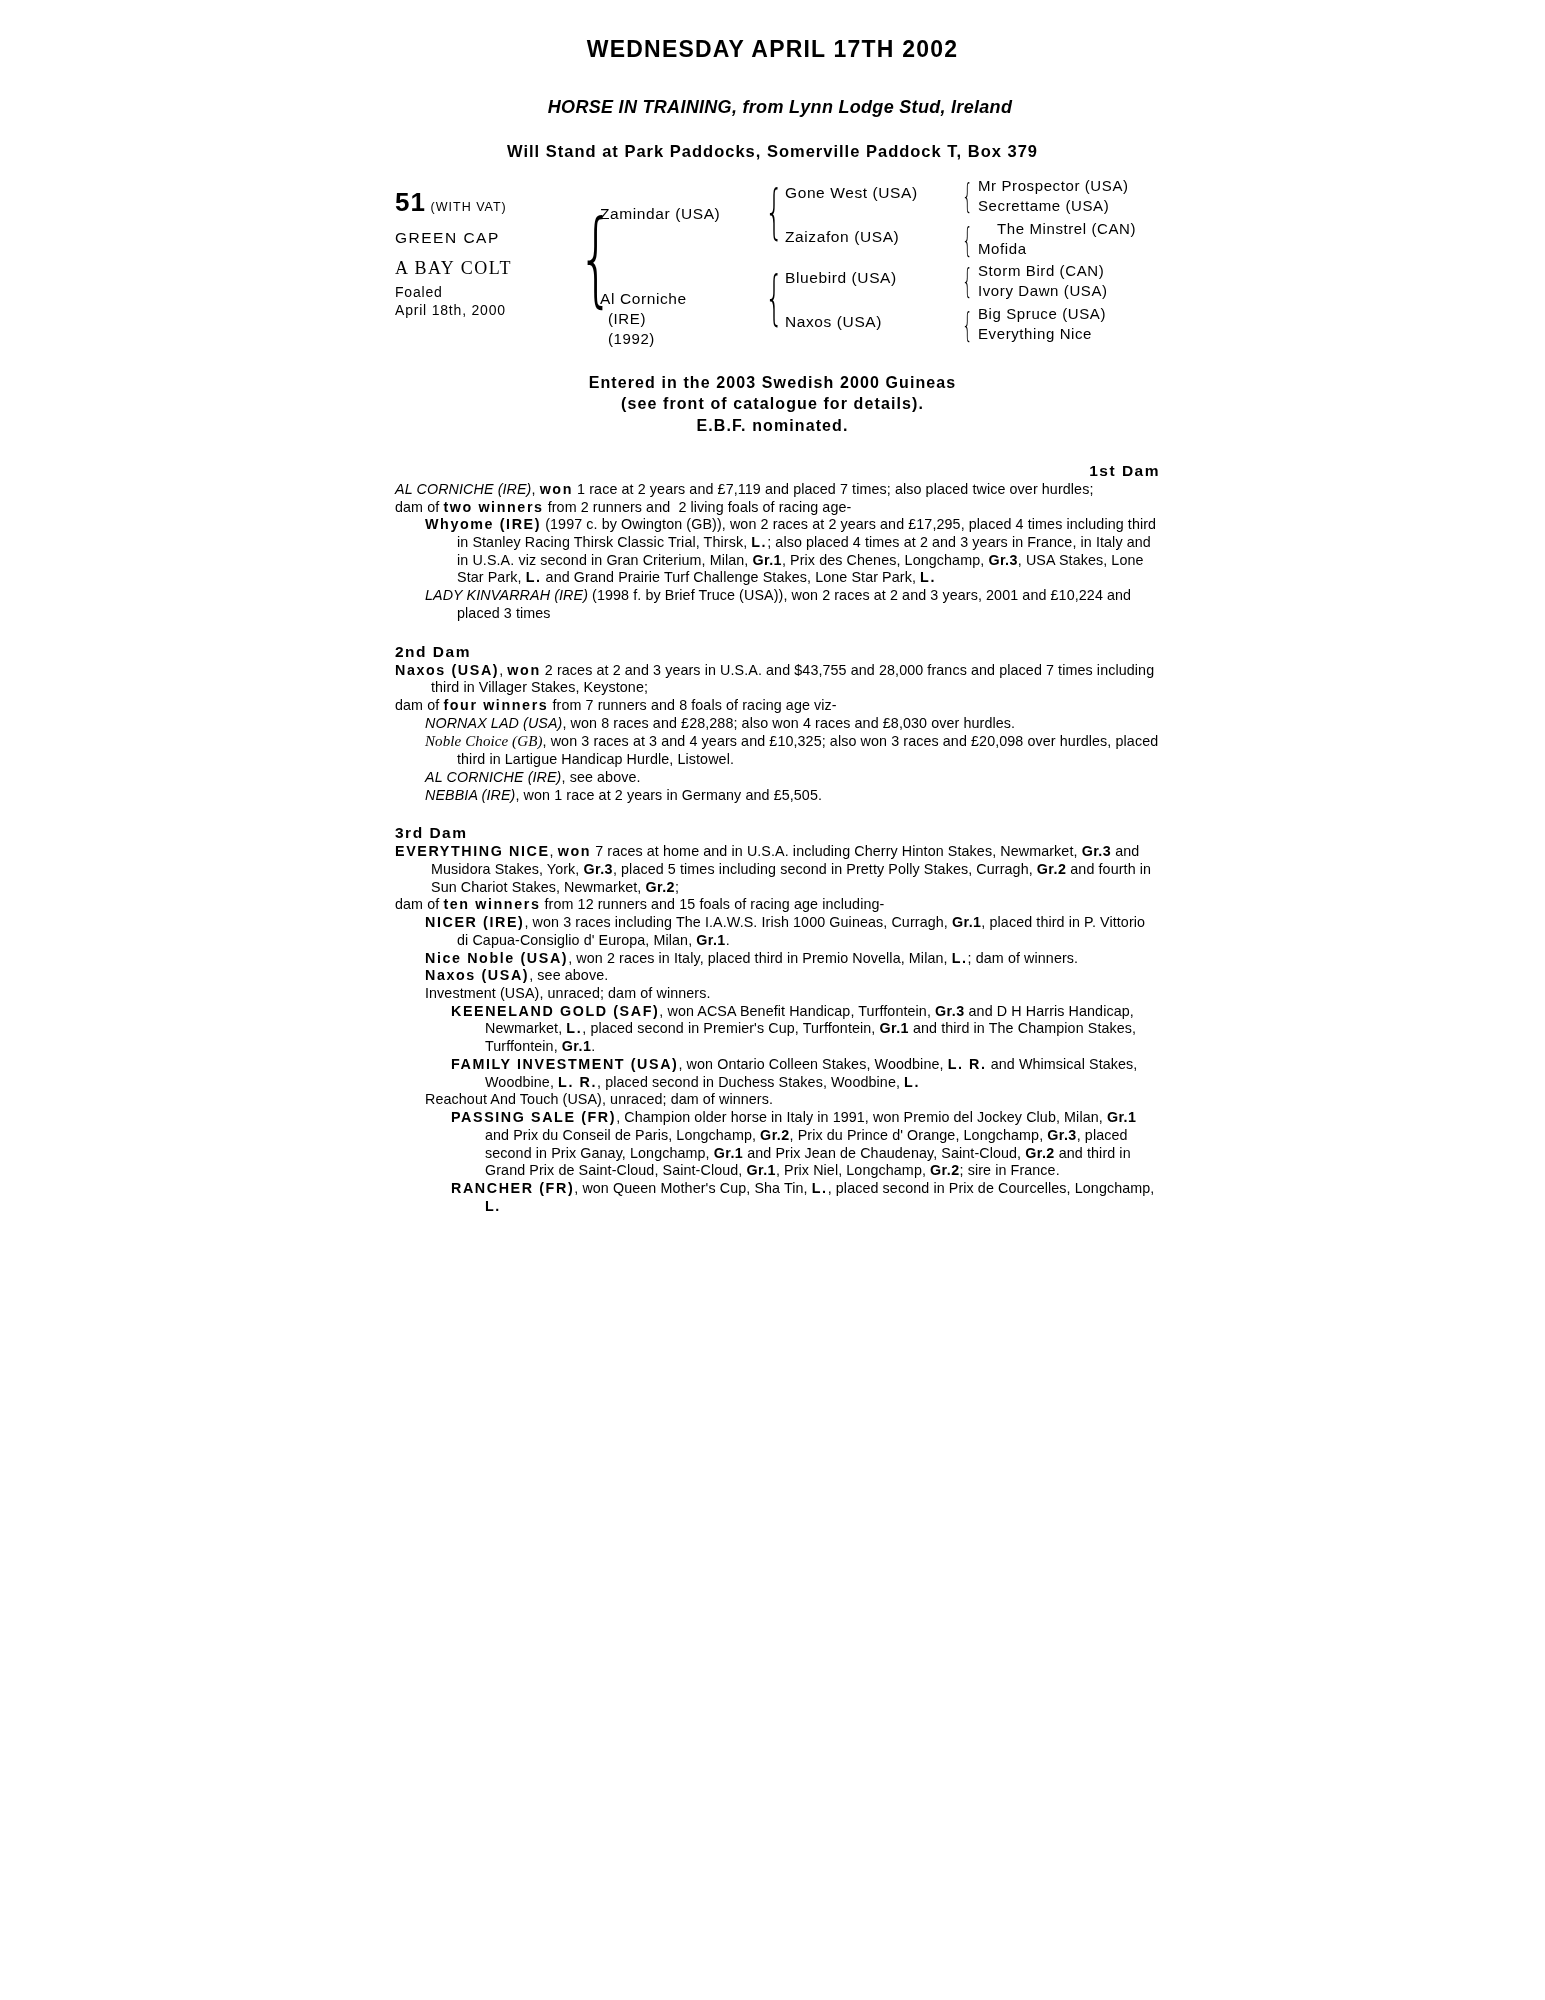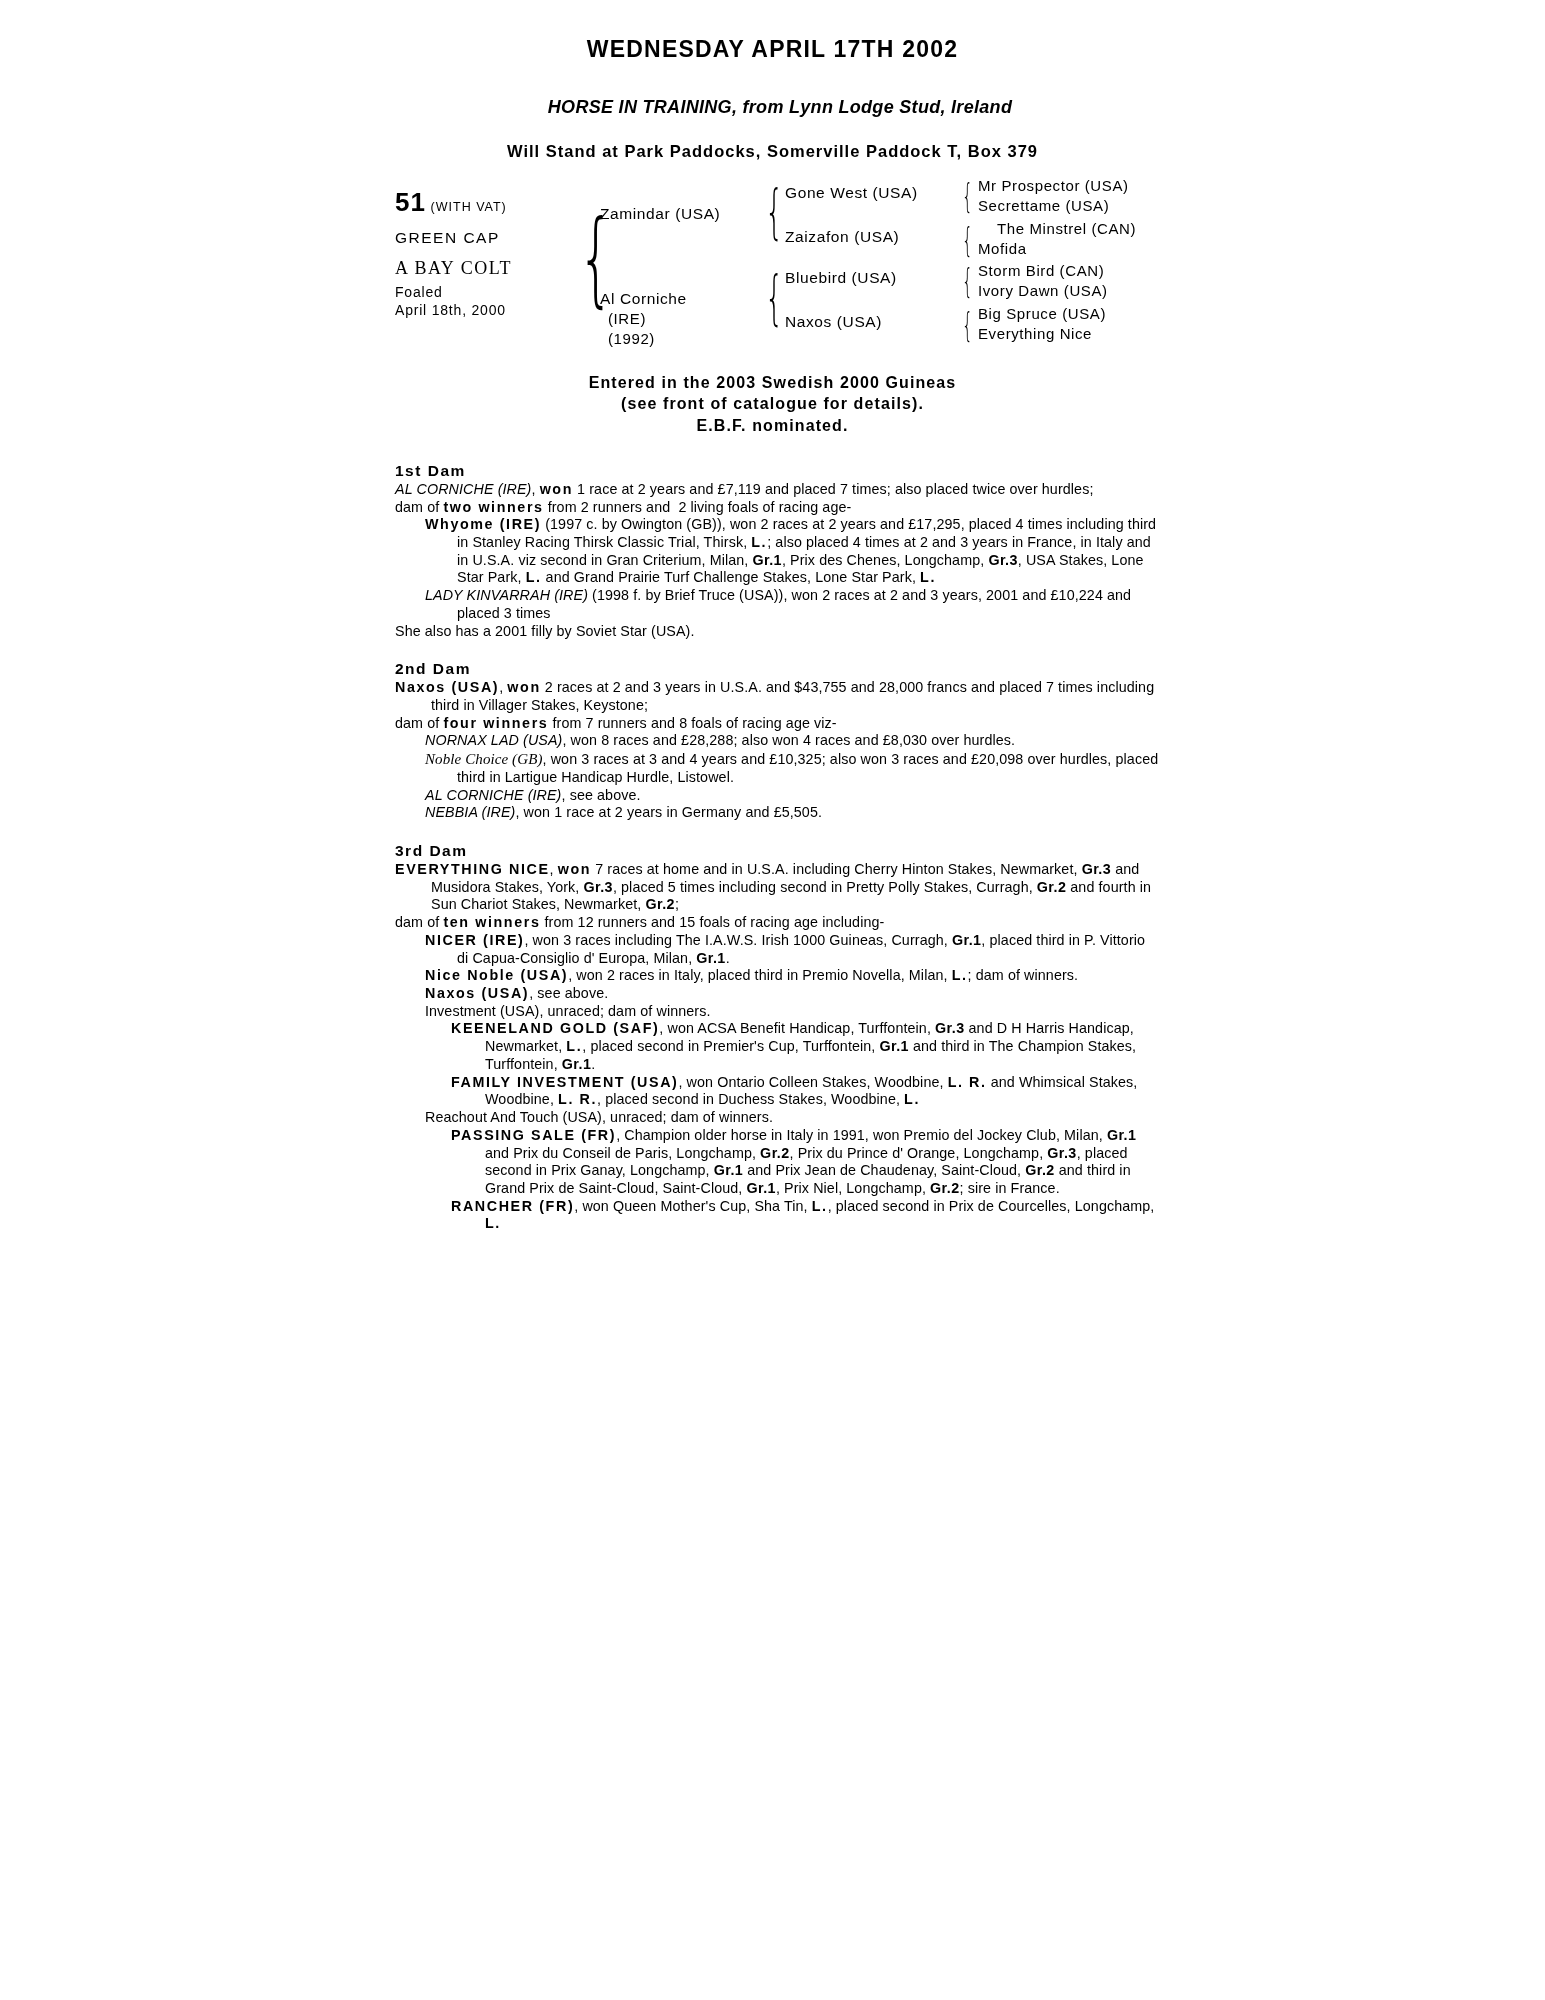--- a/index.html
+++ b/index.html
@@ -147,21 +147,21 @@
     padding-right: 385px;
     margin-top: 26px;
   }
   .dam-head {
     font-size: 15.5px;
     font-weight: bold;
     letter-spacing: 1.5px;
     margin-top: 20px;
     margin-bottom: 1px;
   }
-  .dam-head.first { margin-top: 15px; }
+  .dam-head.first { margin-top: 15px; text-align: right; }
   p.ln {
     margin: 0;
     font-size: 14.3px;
     line-height: 1.24;
     letter-spacing: 0.1px;
     text-align: left;
   }
   .ind1 { padding-left: 36px; text-indent: -36px; }
   .ind2 { padding-left: 62px; text-indent: -32px; }
   .ind3 { padding-left: 90px; text-indent: -34px; }
@@ -233,21 +233,20 @@
   </div>
 
   <div class="body-col">
 
     <div class="dam-head first">1st Dam</div>
 
     <p class="ln ind1"><span class="ital">AL CORNICHE (IRE)</span>, <span class="sp">won</span> 1 race at 2 years and £7,119 and placed 7 times; also placed twice over hurdles;</p>
     <p class="ln">dam of <span class="sp">two winners</span> from 2 runners and&nbsp; 2 living foals of racing age-</p>
     <p class="ln ind2"><span class="sp">Whyome (IRE)</span> (1997 c. by Owington (GB)), won 2 races at 2 years and £17,295, placed 4 times including third in Stanley Racing Thirsk Classic Trial, Thirsk, <span class="sp">L.</span>; also placed 4 times at 2 and 3 years in France, in Italy and in U.S.A. viz second in Gran Criterium, Milan, <span class="gr">Gr.1</span>, Prix des Chenes, Longchamp, <span class="gr">Gr.3</span>, USA Stakes, Lone Star Park, <span class="sp">L.</span> and Grand Prairie Turf Challenge Stakes, Lone Star Park, <span class="sp">L.</span></p>
     <p class="ln ind2"><span class="ital">LADY KINVARRAH (IRE)</span> (1998 f. by Brief Truce (USA)), won 2 races at 2 and 3 years, 2001 and £10,224 and placed 3 times</p>
-    <p class="ln">She also has a 2001 filly by Soviet Star (USA).</p>
 
     <div class="dam-head">2nd Dam</div>
 
     <p class="ln ind1"><span class="sp">Naxos (USA)</span>, <span class="sp">won</span> 2 races at 2 and 3 years in U.S.A. and $43,755 and 28,000 francs and placed 7 times including third in Villager Stakes, Keystone;</p>
     <p class="ln">dam of <span class="sp">four winners</span> from 7 runners and 8 foals of racing age viz-</p>
     <p class="ln ind2"><span class="ital">NORNAX LAD (USA)</span>, won 8 races and £28,288; also won 4 races and £8,030 over hurdles.</p>
     <p class="ln ind2"><span class="serif-ital">Noble Choice (GB)</span>, won 3 races at 3 and 4 years and £10,325; also won 3 races and £20,098 over hurdles, placed third in Lartigue Handicap Hurdle, Listowel.</p>
     <p class="ln ind2"><span class="ital">AL CORNICHE (IRE)</span>, see above.</p>
     <p class="ln ind2"><span class="ital">NEBBIA (IRE)</span>, won 1 race at 2 years in Germany and £5,505.</p>
 

